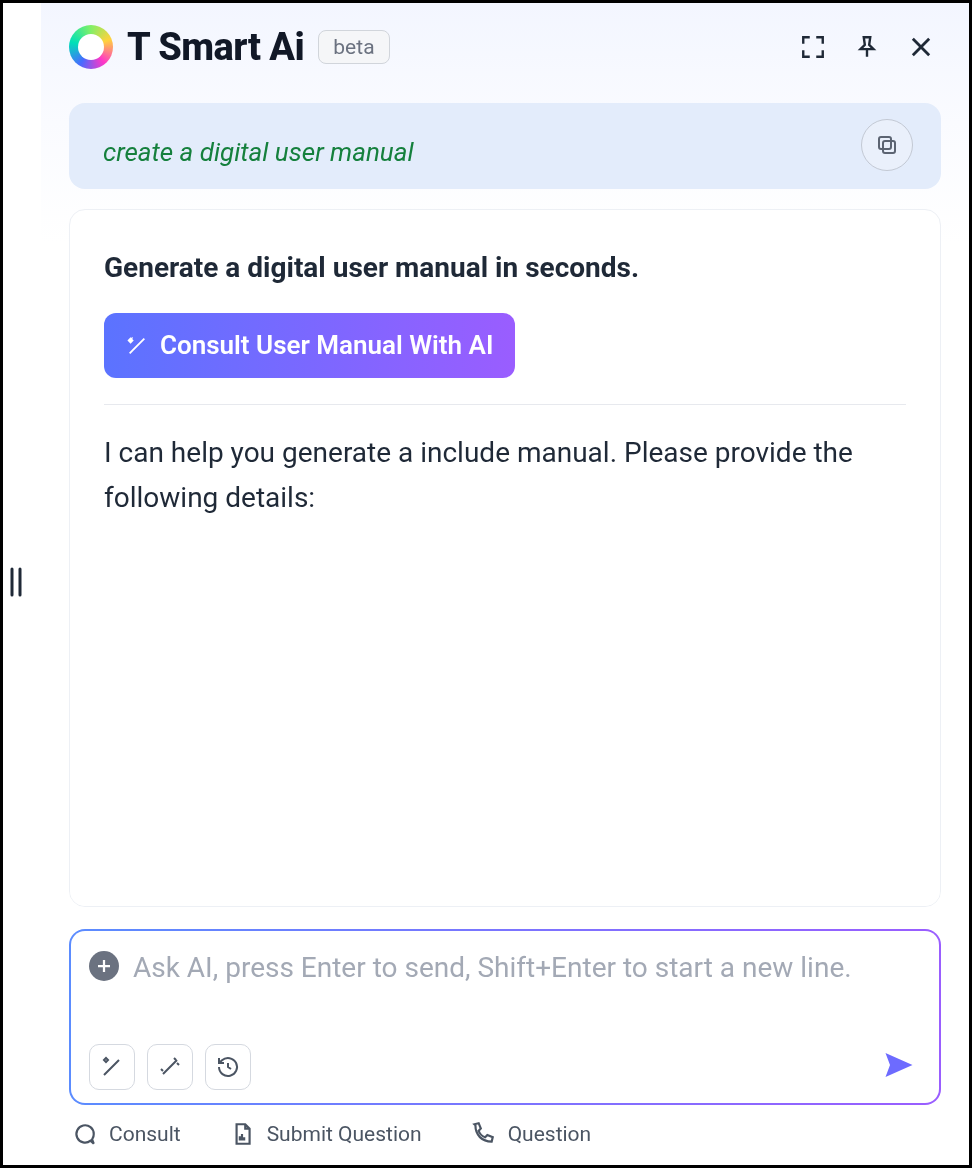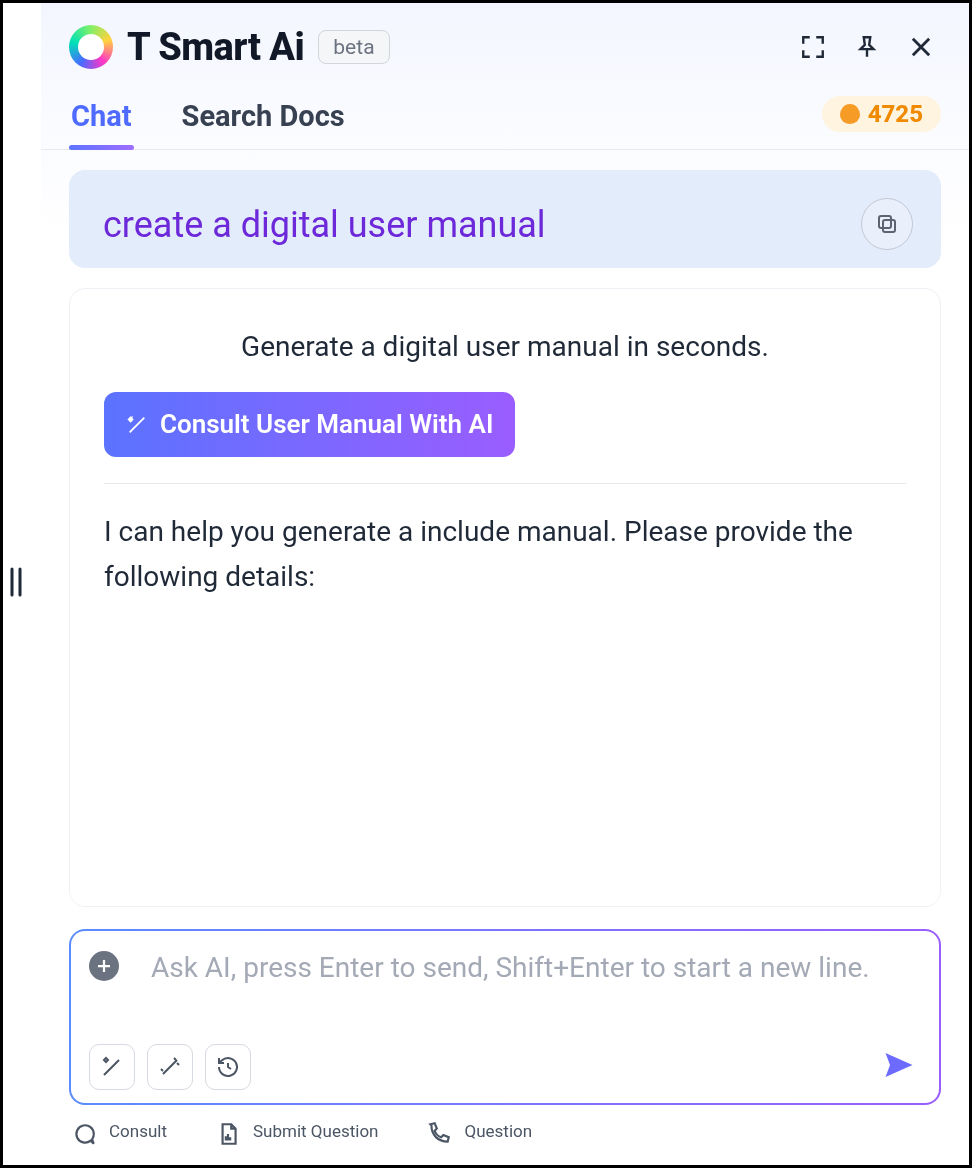--- a/index.html
+++ b/index.html
@@ -118,22 +118,23 @@
     flex-direction: column;
     gap: 20px;
   }
   .user-msg {
     background: #e3ecfb;
     border-radius: 16px;
     padding: 34px 34px 22px 34px;
     position: relative;
   }
   .user-msg-text {
-    font-size: 36px;
-    color: #6d28d9;
+    font-size: 26px;
+    color: #15803d;
+    font-style: italic;
   }
   .copy-btn {
     position: absolute;
     right: 28px; bottom: 18px;
     width: 52px; height: 52px;
     border: 1.5px solid #c3c9d4;
     border-radius: 999px;
     display: flex; align-items: center; justify-content: center;
     color: #5c6472;
     cursor: pointer;
@@ -145,24 +146,23 @@
     border-radius: 16px;
     padding: 36px 34px 6px 34px;
     font-size: 28px;
     color: #1f2937;
     line-height: 1.6;
     flex: 1;
     overflow: hidden;
     position: relative;
   }
   .ai-heading {
-    font-weight: 400;
+    font-weight: 700;
     font-size: 28px;
     margin-bottom: 22px;
-    text-align: center;
   }
   .cta-btn {
     display: inline-flex;
     align-items: center;
     gap: 12px;
     background: linear-gradient(90deg, #5b73ff, #9a5dff);
     color: #fff;
     font-size: 26px;
     font-weight: 600;
     border-radius: 12px;
@@ -188,21 +188,21 @@
     margin: 22px 28px 10px 28px;
     border: 2px solid transparent;
     border-radius: 16px;
     background:
       linear-gradient(#fff,#fff) padding-box,
       linear-gradient(90deg,#5b8cff,#9a5dff) border-box;
     padding: 16px 18px 12px 18px;
   }
   .input-row1 {
     display: flex;
-    gap: 32px;
+    gap: 14px;
     align-items: flex-start;
     justify-content: flex-end;
   }
   .plus-btn {
     width: 30px; height: 30px;
     margin-top: 4px;
     background: #6b7280;
     border-radius: 50%;
     color: #fff;
     display: flex; align-items: center; justify-content: center;
@@ -242,24 +242,24 @@
     padding: 4px;
   }
   .footer {
     display: flex;
     gap: 48px;
     padding: 6px 30px 18px 30px;
     align-items: center;
   }
   .footer-item {
     display: flex;
-    align-items: flex-start;
+    align-items: center;
     gap: 12px;
     color: #4b5563;
-    font-size: 17px;
+    font-size: 21px;
     cursor: pointer;
   }
 </style>
 </head>
 <body>
 
 <div class="drag-handle">
   <svg width="14" height="30" viewBox="0 0 14 30">
       <path d="M3 2v26M11 2v26" stroke="currentColor" stroke-width="3" stroke-linecap="round"></path>
     </svg>
@@ -282,28 +282,20 @@
           <path d="M9 3h6l-1 7 4 4H6l4-4L9 3zM12 14v7"></path>
         </svg>
     </div>
     <div class="hdr-btn">
       <svg width="28" height="28" viewBox="0 0 24 24" fill="none" stroke="currentColor" stroke-width="2.4">
           <path d="M5 5l14 14M19 5L5 19"></path>
         </svg>
     </div>
   </div>
 
-  <div class="tabs">
-    <div class="tab active">Chat</div>
-    <div class="tab">Search Docs</div>
-    <div class="credits">
-      <span class="dot"></span>
-      <span>4725</span>
-    </div>
-  </div>
 
   <div class="content">
 
     <div class="user-msg">
       <div class="user-msg-text">create a digital user manual</div>
       <div class="copy-btn">
         <svg width="24" height="24" viewBox="0 0 24 24" fill="none" stroke="currentColor" stroke-width="2">
             <rect x="8" y="8" width="12" height="12" rx="2"></rect>
             <rect x="4" y="4" width="12" height="12" rx="2"></rect>
           </svg>

